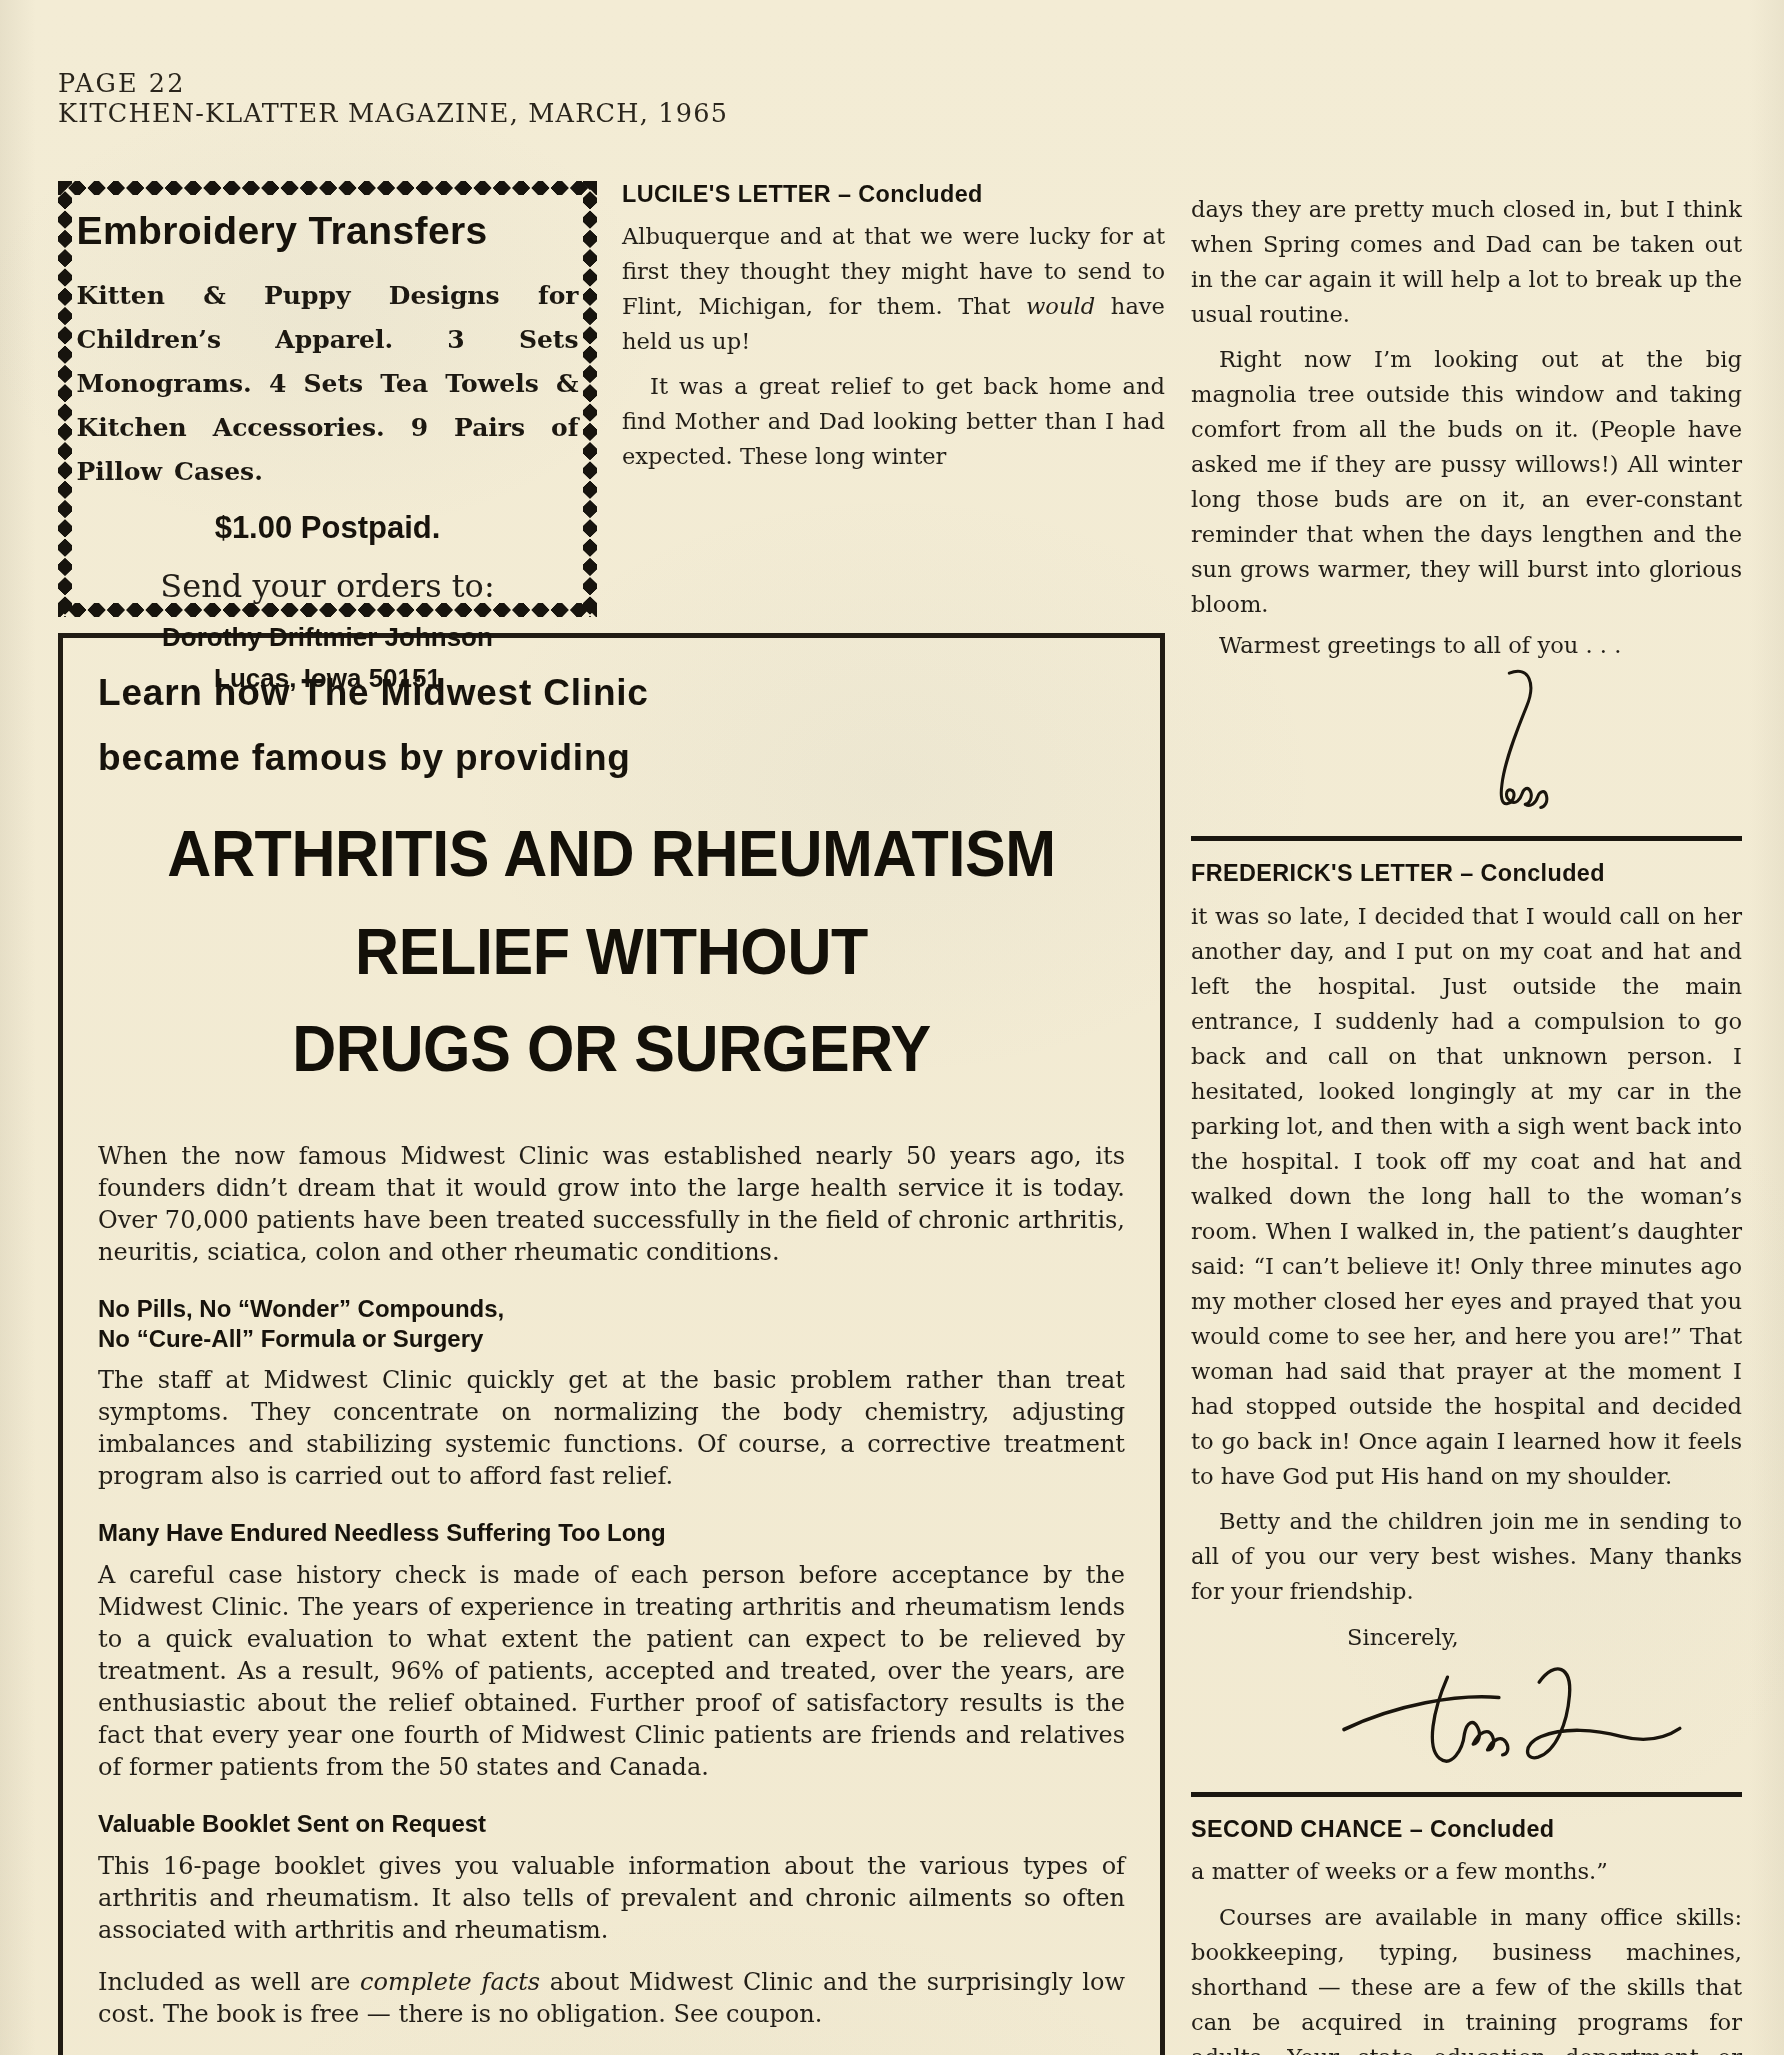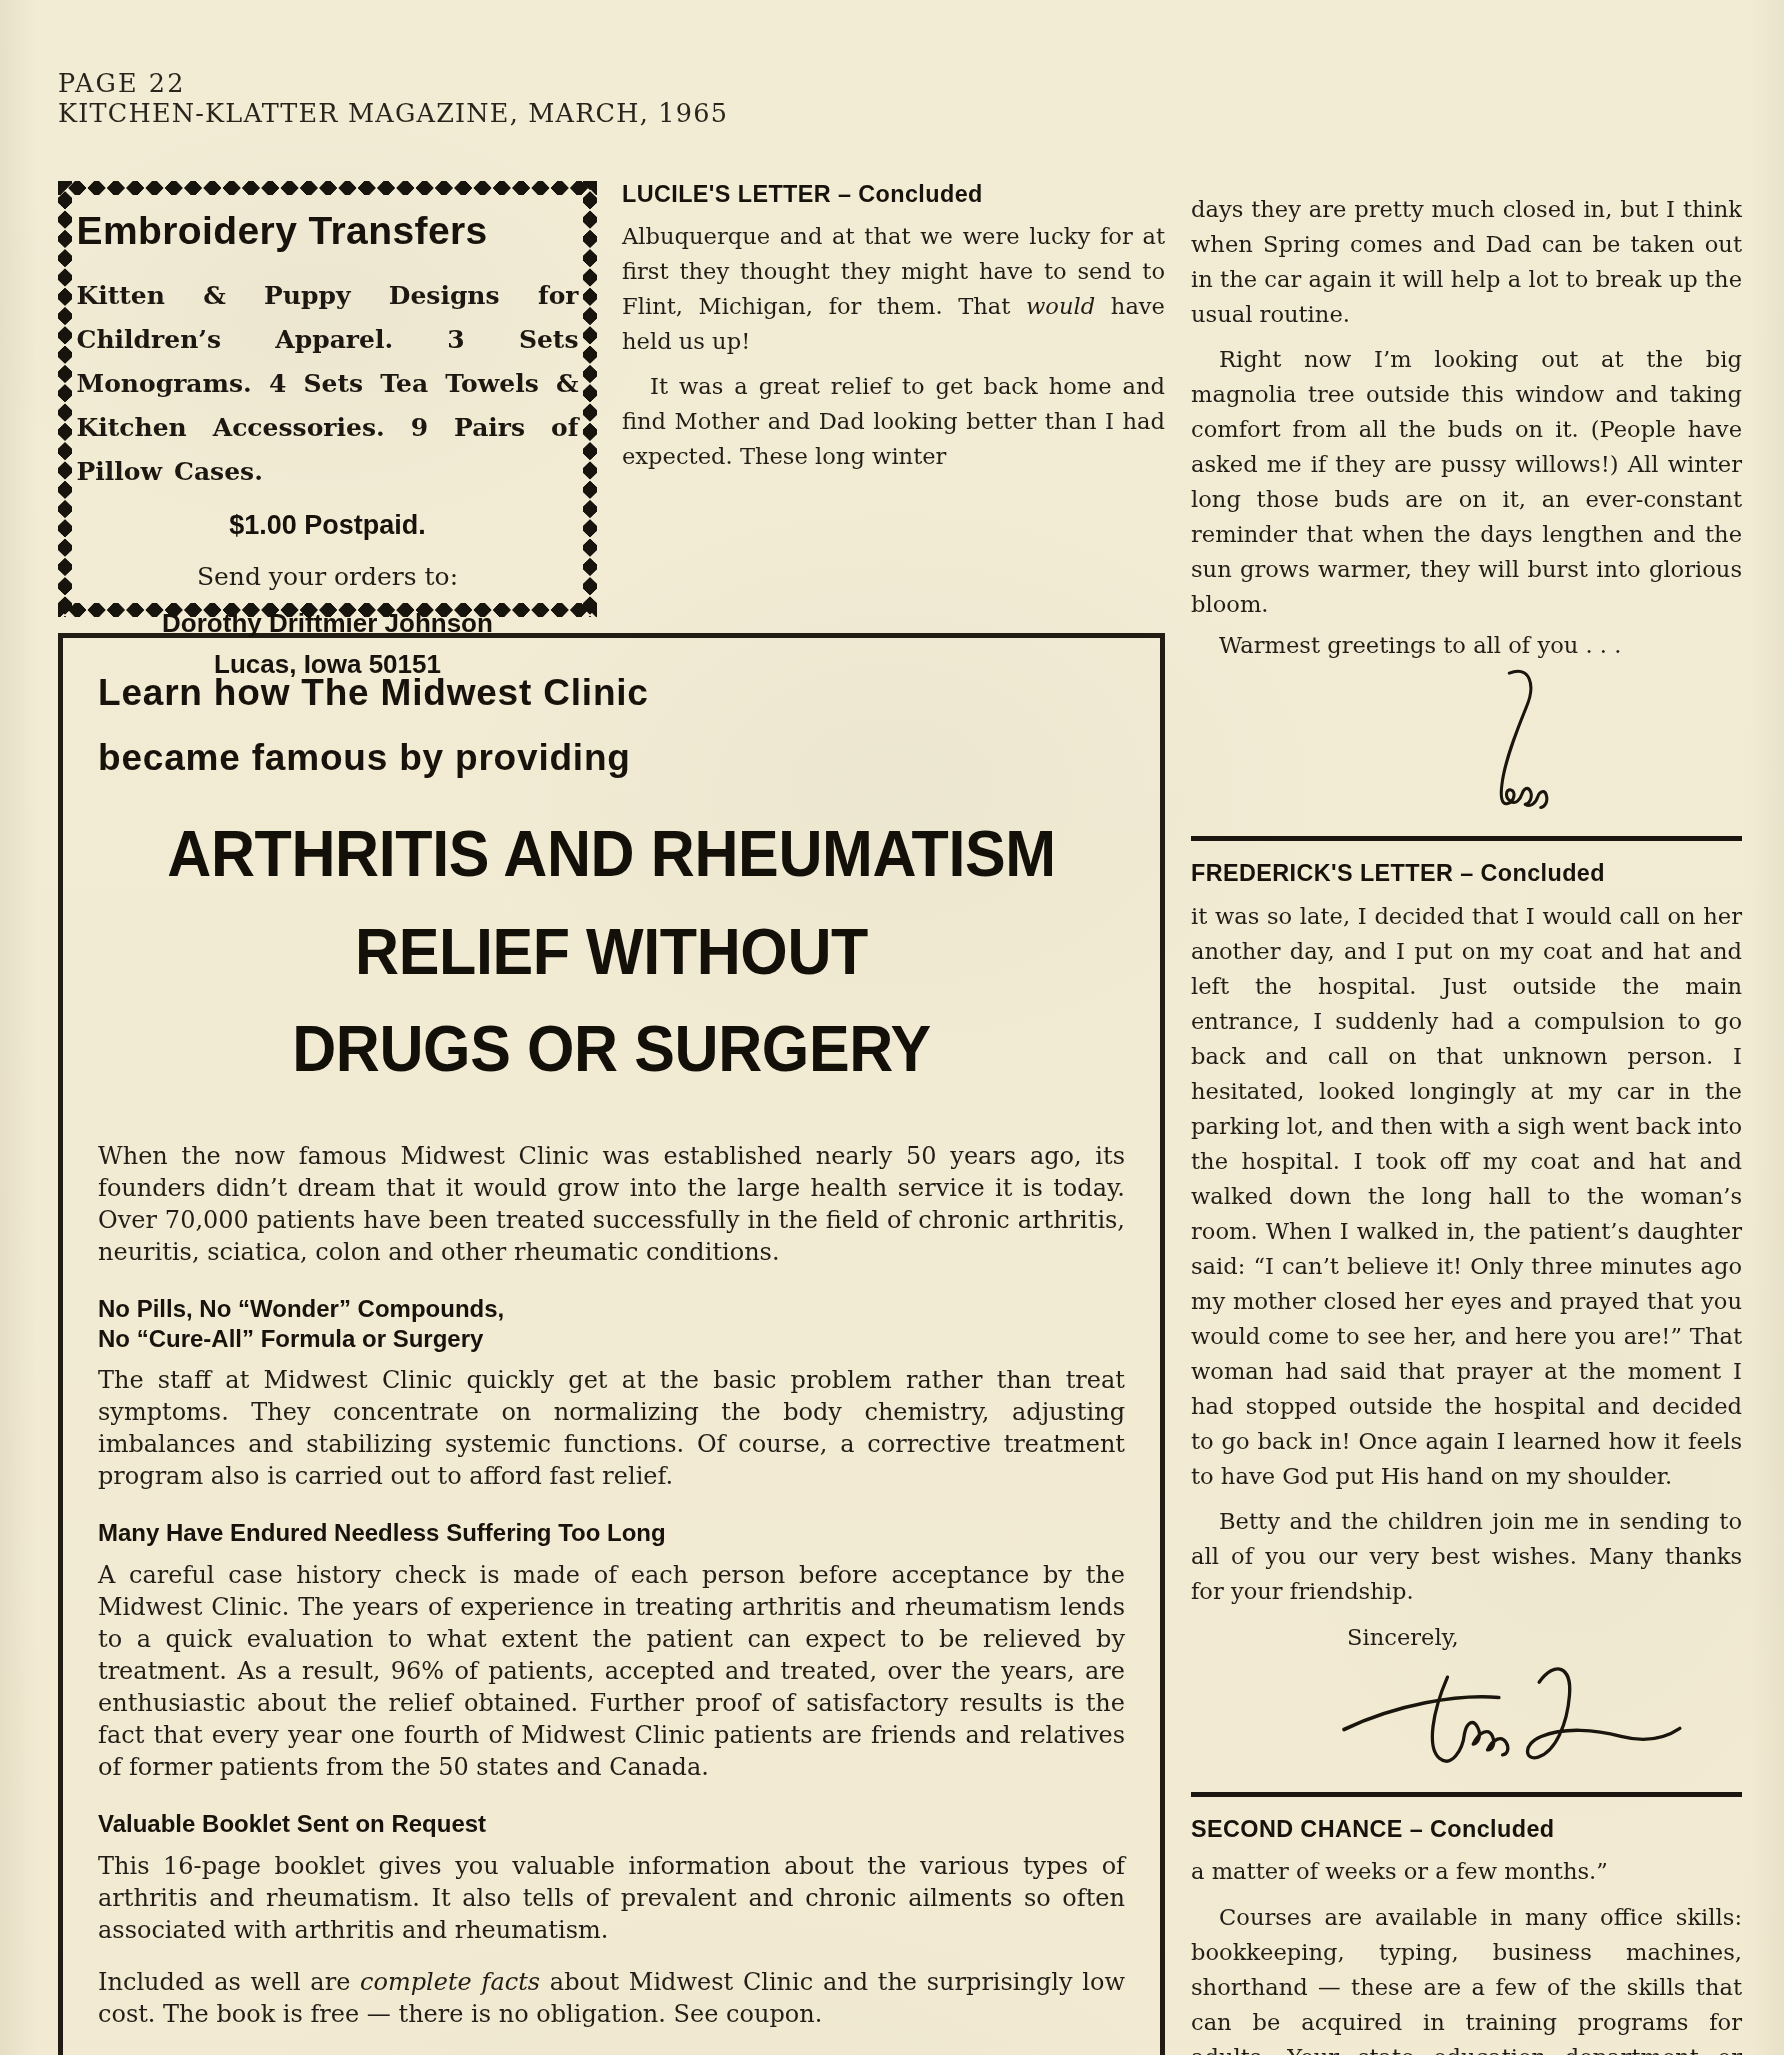--- a/index.html
+++ b/index.html
@@ -34,23 +34,23 @@
   .zz{position:absolute;}
   .zz-t,.zz-b{left:0;right:0;height:13.6px;background:conic-gradient(from 45deg,#17140e 0 25%,transparent 0 50%,#17140e 0 75%,transparent 0) 0 0/19.3px 13.6px;}
   .zz-t{top:0;} .zz-b{bottom:0;}
   .zz-l,.zz-r{top:0;bottom:0;width:13.6px;background:conic-gradient(from -45deg,#17140e 0 25%,transparent 0 50%,#17140e 0 75%,transparent 0) 0 0/13.6px 19.3px;}
   .zz-l{left:0;} .zz-r{right:0;}
   .embox-in{position:absolute;left:18.5px;right:18.5px;top:16.4px;bottom:15px;}
   .em-title{font-family:"Liberation Sans",sans-serif;font-weight:bold;font-size:39px;
     letter-spacing:0.4px;margin-top:11.5px;color:#17130c;}
   .em-body{margin-top:21.4px;font-size:25px;font-weight:bold;line-height:44px;
     text-align:justify;text-align-last:left;word-spacing:3.3px;color:#1c1811;}
-  .em-price{font-family:"Liberation Sans",sans-serif;font-weight:bold;font-size:27px;
+  .em-price{font-family:"Liberation Sans",sans-serif;font-weight:bold;font-size:31px;
     text-align:center;margin-top:15.6px;color:#17130c;}
-  .em-send{font-size:25px;text-align:center;margin-top:21.4px;}
+  .em-send{font-size:32px;text-align:center;margin-top:21.4px;}
   .em-name{font-family:"Liberation Sans",sans-serif;font-weight:bold;font-size:26px;
     text-align:center;margin-top:16.4px;color:#17130c;}
   .em-addr{font-family:"Liberation Sans",sans-serif;font-weight:bold;font-size:26px;
     text-align:center;margin-top:10.7px;color:#17130c;}
 
   
   .ltr-head{font-family:"Liberation Sans",sans-serif;font-weight:bold;font-size:23.4px;
     letter-spacing:0.4px;color:#17130c;}
   .col p{margin:0;font-size:22.6px;line-height:35px;text-align:justify;text-align-last:left;}
   .col p.ind{text-indent:28px;}

